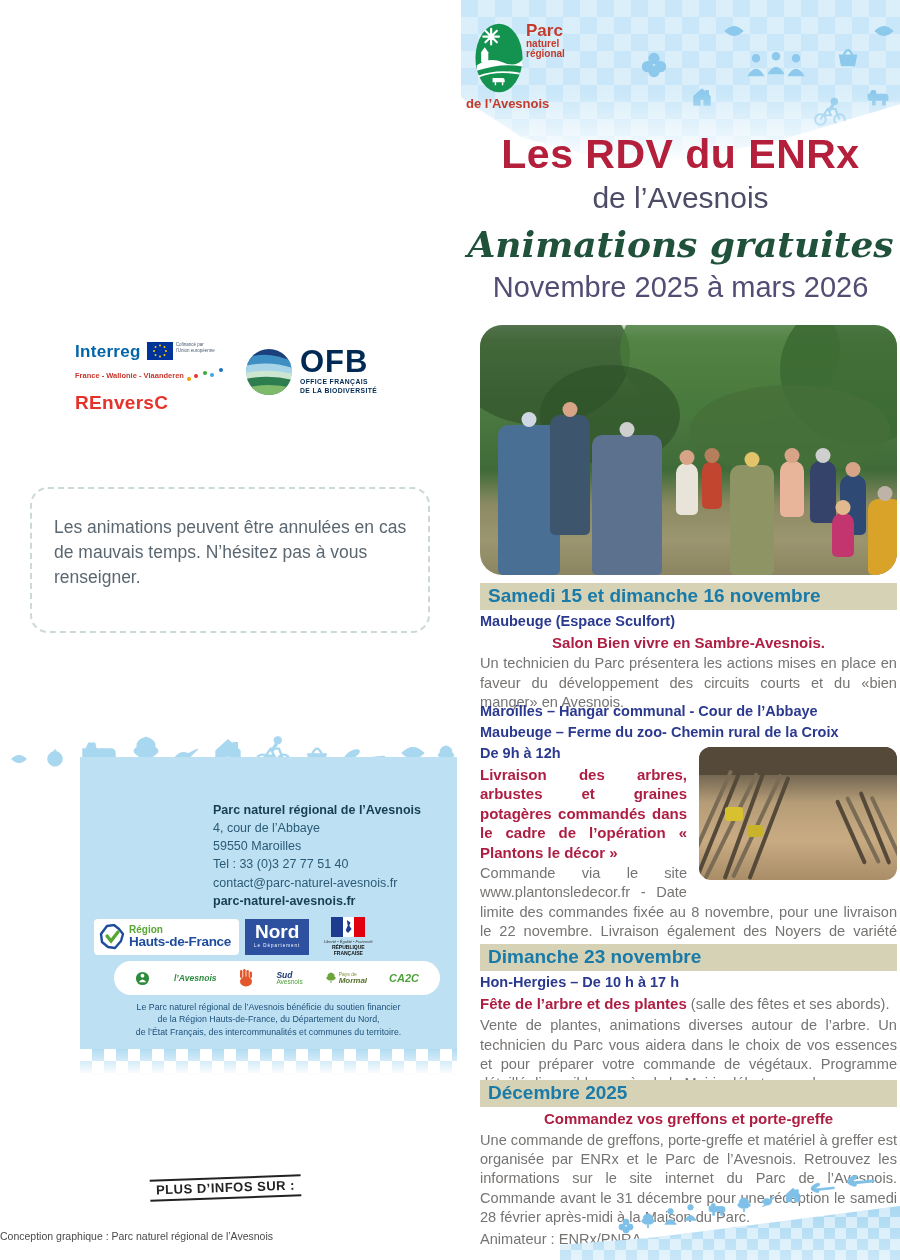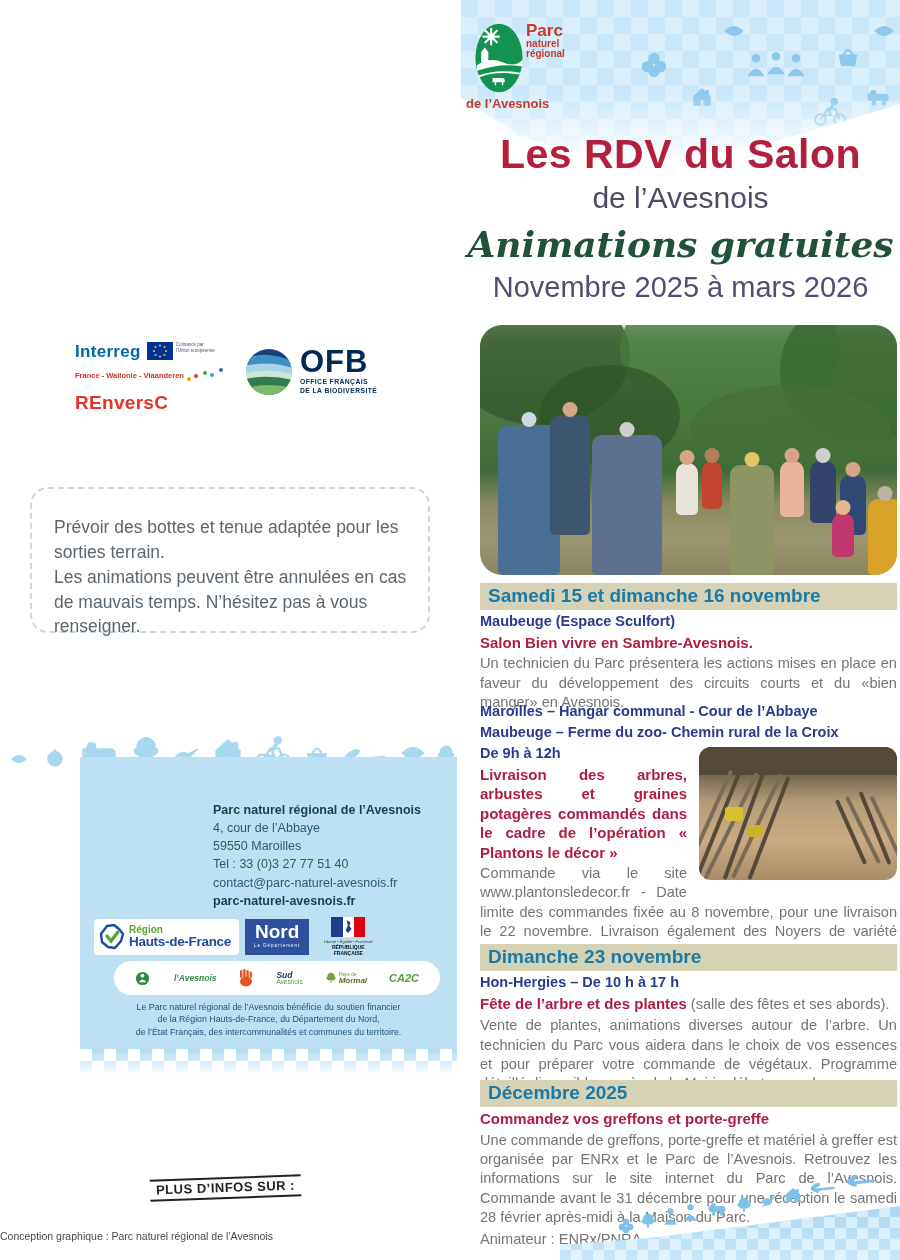--- a/index.html
+++ b/index.html
@@ -36,21 +36,21 @@
   .photo1 .blob{position:absolute;border-radius:50%;}
   .fig{position:absolute;border-radius:10px 10px 5px 5px;}
   .fig::before{content:"";position:absolute;top:-13px;left:50%;transform:translateX(-50%);
     width:15px;height:15px;border-radius:50%;background:var(--skin,#d8a487);}
 
   .event{position:absolute;left:480px;width:417px;}
   .e0{top:583px;} .e1{top:700px;} .e2{top:944px;} .e3{top:1080px;}
   .bar{background:#D5D2B6;padding:2px 8px 3px;}
   .bar span{color:#1A7AA8;font-size:19px;font-weight:bold;}
   .venue{color:#2B3A8F;font-weight:bold;font-size:14.5px;line-height:1.3;margin-top:2px;}
-  .redline{color:#AE1E42;font-weight:bold;font-size:15px;line-height:1.3;margin-top:2px;}
+  .redline{color:#AE1E42;font-weight:bold;font-size:15px;line-height:1.3;margin-top:2px;text-align:center;}
   .redwrap{text-align:justify;}
   .bodytxt{color:#767472;font-size:14.6px;line-height:1.33;text-align:justify;margin-top:2px;}
   .photo2{float:right;width:198px;height:133px;border-radius:12px;margin:3px 0 8px 12px;
     position:relative;overflow:hidden;
     background:linear-gradient(#3f3a30 0%,#6b5f4d 18%,#b59d77 42%,#c9ab83 70%,#a88d67 100%);}
   .stick{position:absolute;background:#7a6b55;border-radius:2px;}
   .stick.d{background:#55493a;}
 
   .band-br{position:absolute;left:560px;top:1206px;width:340px;height:54px;
     background:
@@ -235,21 +235,21 @@
       </svg>
     <div class="ptxt">
       <div class="l1">Parc</div>
       <div class="l2">naturel</div>
       <div class="l3">régional</div>
     </div>
     <div class="psub">de l’Avesnois</div>
   </div>
 
   <div class="headline">
-    <div class="h-title">Les RDV du Salon</div>
+    <div class="h-title">Les RDV du ENRx</div>
     <div class="h-sub">de l’Avesnois</div>
     <div class="h-tag">Animations gratuites</div>
     <div class="h-period">Novembre 2025 à mars 2026</div>
   </div>
 
   <div class="photo1">
     <div class="blob" style="left:-30px;top:-40px;width:180px;height:140px;background:#35582e;opacity:.8"></div>
     <div class="blob" style="left:140px;top:-50px;width:220px;height:150px;background:#497a3c;opacity:.8"></div>
     <div class="blob" style="left:300px;top:-30px;width:160px;height:150px;background:#3c6a33;opacity:.9"></div>
     <div class="blob" style="left:60px;top:40px;width:140px;height:100px;background:#2f5229;opacity:.7"></div>
@@ -394,21 +394,20 @@
     <div class="ofb-txt">
       <div class="ofb-acr">OFB</div>
       <div class="ofb-sub">
         <div>OFFICE FRANÇAIS</div>
         <div>DE LA BIODIVERSITÉ</div>
       </div>
     </div>
   </div>
 
   <div class="notice">
-    <div>Prévoir des bottes et tenue adaptée pour les sorties terrain.</div>
     <div>Les animations peuvent être annulées en cas de mauvais temps. N’hésitez pas à vous renseigner.</div>
   </div>
 
   <div class="silband">
     <svg width="30" height="18">
         <use href="#ic-leaf"></use>
       </svg>
     <svg width="22" height="22">
         <use href="#ic-apple"></use>
       </svg>

